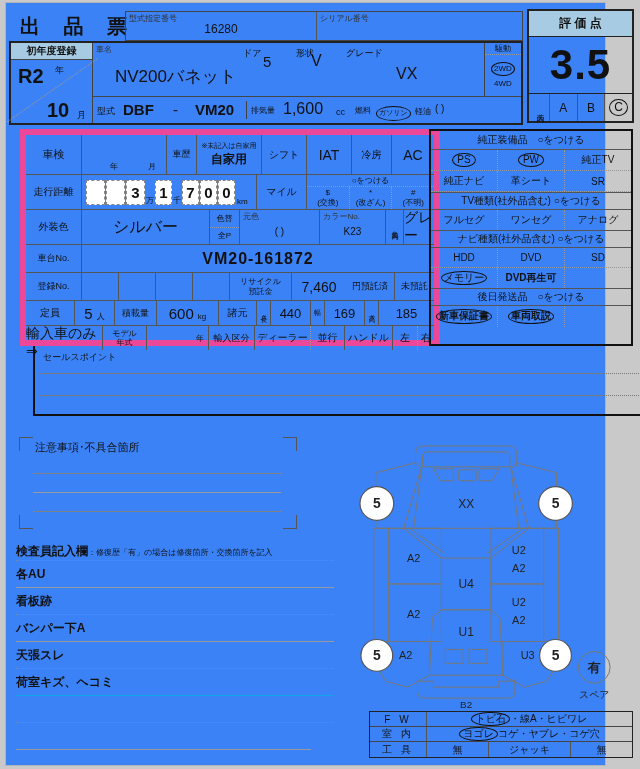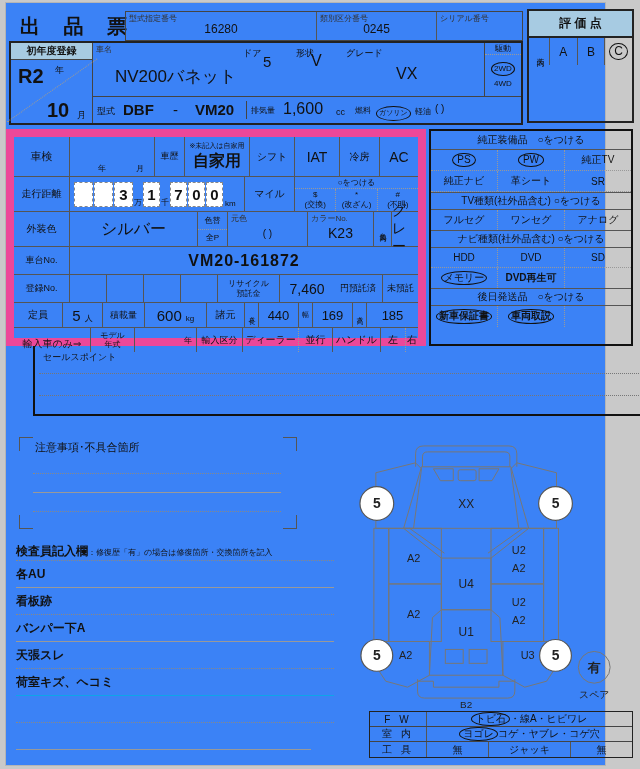--- a/index.html
+++ b/index.html
@@ -30,32 +30,29 @@
 
 <div class="sheet">
 
   <div class="abs" style="left:14px;top:10px;font-size:20px;font-weight:bold;letter-spacing:9px;">出 品 票</div>
 
   <div class="abs row" style="left:119px;top:8px;width:398px;height:30px;border:1px solid #444;">
     <div class="cell" style="flex:0 0 190px;">
       <span class="corner-lbl">型式指定番号</span>
       <span style="font-size:12px;margin-top:6px;">16280</span>
     </div>
-    <div class="cell" style="flex:0 0 120px;">
-      <span class="corner-lbl">類別区分番号</span>
-      <span style="font-size:12px;margin-top:6px;">0245</span>
-    </div>
     <div class="cell" style="flex:1;">
       <span class="corner-lbl">シリアル番号</span>
       <span style="font-size:12px;"></span>
     </div>
   </div>
 
   <div class="abs" style="left:521px;top:6px;width:107px;height:114px;border:2px solid #222;">
     <div class="blue flexc" style="height:26px;font-size:12px;font-weight:bold;border-bottom:1px solid #222;">評 価 点</div>
+    <div class="flexc" style="height:56px;font-size:42px;font-weight:bold;letter-spacing:1px;">3.5</div>
     <div class="row" style="height:28px;border-top:1px solid #222;">
       <div class="cell vtext" style="flex:0 0 20px;font-size:8px;">内装</div>
       <div class="cell" style="flex:1;font-size:12px;">A</div>
       <div class="cell" style="flex:1;font-size:12px;">B</div>
       <div class="cell" style="flex:1;">
         <span class="circ" style="font-size:12px;padding:0 4px;">C</span>
       </div>
     </div>
   </div>
 
@@ -95,32 +92,32 @@
       <span class="abs" style="left:153px;top:9px;font-size:8px;border-left:1px solid #444;padding-left:4px;height:18px;top:4px;display:inline-flex;align-items:center;">排気量</span>
       <span class="abs" style="left:190px;top:3px;font-size:16px;">1,600</span>
       <span class="abs" style="left:243px;top:10px;font-size:9px;">cc</span>
       <span class="abs" style="left:262px;top:8px;font-size:8px;">燃料</span>
       <span class="abs" style="left:283px;top:4px;"><span class="circ" style="font-size:7px;padding:2px 2px;">ガソリン</span></span>
       <span class="abs" style="left:322px;top:9px;font-size:8px;">軽油</span>
       <span class="abs" style="left:342px;top:6px;font-size:10px;">(              )</span>
     </div>
   </div>
 
-  <div class="abs" style="left:0;top:126px;width:420px;height:217px;border:8px solid #ec4899;">
+  <div class="abs" style="left:14px;top:126px;width:420px;height:217px;border:6px solid #ec4899;">
 
     <div class="row" style="height:40px;border-bottom:1px solid #555;">
       <div class="cell" style="flex:0 0 55px;font-size:11px;">車検</div>
       <div class="cell" style="flex:0 0 85px;">
         <span class="abs" style="left:28px;bottom:2px;font-size:8px;">年</span>
         <span class="abs" style="right:10px;bottom:2px;font-size:8px;">月</span>
       </div>
       <div class="cell" style="flex:0 0 30px;font-size:9px;">車歴</div>
       <div class="cell" style="flex:0 0 65px;flex-direction:column;">
         <span style="font-size:7px;">※未記入は自家用</span>
-        <span style="font-size:16px;font-weight:bold;">自家用</span>
+        <span style="font-size:12px;font-weight:bold;">自家用</span>
       </div>
       <div class="cell" style="flex:0 0 45px;font-size:10px;">シフト</div>
       <div class="cell" style="flex:0 0 45px;font-size:14px;">IAT</div>
       <div class="cell" style="flex:0 0 40px;font-size:10px;">冷房</div>
       <div class="cell" style="flex:1;font-size:14px;">AC</div>
     </div>
 
     <div class="row" style="height:35px;border-bottom:1px solid #555;">
       <div class="cell" style="flex:0 0 55px;font-size:10px;">走行距離</div>
       <div class="cell" style="flex:0 0 175px;justify-content:flex-start;padding-left:4px;">
@@ -161,21 +158,21 @@
       <div class="cell" style="flex:0 0 30px;flex-direction:column;padding:0;">
         <div style="font-size:8px;flex:1;display:flex;align-items:center;border-bottom:1px dotted #999;width:100%;justify-content:center;">色替</div>
         <div style="font-size:8px;flex:1;display:flex;align-items:center;justify-content:center;">全P</div>
       </div>
       <div class="cell" style="flex:0 0 80px;">
         <span class="corner-lbl">元色</span>
         <span style="font-size:10px;margin-top:8px;">(            )</span>
       </div>
       <div class="cell" style="flex:0 0 66px;">
         <span class="corner-lbl">カラーNo.</span>
-        <span style="font-size:14px;margin-top:8px;">K23</span>
+        <span style="font-size:10px;margin-top:8px;">K23</span>
       </div>
       <div class="cell vtext" style="flex:0 0 18px;font-size:7px;">内装色</div>
       <div class="cell" style="flex:1;font-size:14px;">グレー</div>
     </div>
 
     <div class="row" style="height:28px;border-bottom:1px solid #555;text-align:center;">
       <div class="cell" style="flex:0 0 55px;font-size:9px;">車台No.</div>
       <div class="cell" style="flex:1;font-size:16px;font-weight:bold;letter-spacing:1px;">VM20-161872</div>
     </div>
 
@@ -208,21 +205,21 @@
       <div class="cell" style="flex:0 0 38px;font-size:10px;">諸元</div>
       <div class="cell vtext" style="flex:0 0 14px;font-size:7px;">長さ</div>
       <div class="cell" style="flex:0 0 40px;font-size:13px;">440</div>
       <div class="cell" style="flex:0 0 14px;font-size:7px;">幅</div>
       <div class="cell" style="flex:0 0 40px;font-size:13px;">169</div>
       <div class="cell vtext" style="flex:0 0 14px;font-size:7px;">高さ</div>
       <div class="cell" style="flex:1;font-size:13px;">185</div>
     </div>
 
     <div class="row" style="height:24px;">
-      <div class="cell" style="flex:0 0 76px;font-size:10px;border-left:none;margin-top:8px;">輸入車のみ⇒</div>
+      <div class="cell" style="flex:0 0 76px;font-size:14px;border-left:none;margin-top:8px;">輸入車のみ⇒</div>
       <div class="cell" style="flex:0 0 44px;flex-direction:column;font-size:8px;line-height:1.15;">
         <span>モデル</span>
           <span>年式</span>
       </div>
       <div class="cell" style="flex:0 0 62px;justify-content:flex-end;padding-right:4px;font-size:8px;">年</div>
       <div class="cell" style="flex:0 0 46px;font-size:9px;">輸入区分</div>
       <div class="cell" style="flex:0 0 56px;font-size:10px;">ディーラー</div>
       <div class="cell" style="flex:0 0 34px;font-size:10px;border-left:1px dotted #999;">並行</div>
       <div class="cell" style="flex:0 0 48px;font-size:10px;">ハンドル</div>
       <div class="cell" style="flex:0 0 25px;font-size:10px;">左</div>

